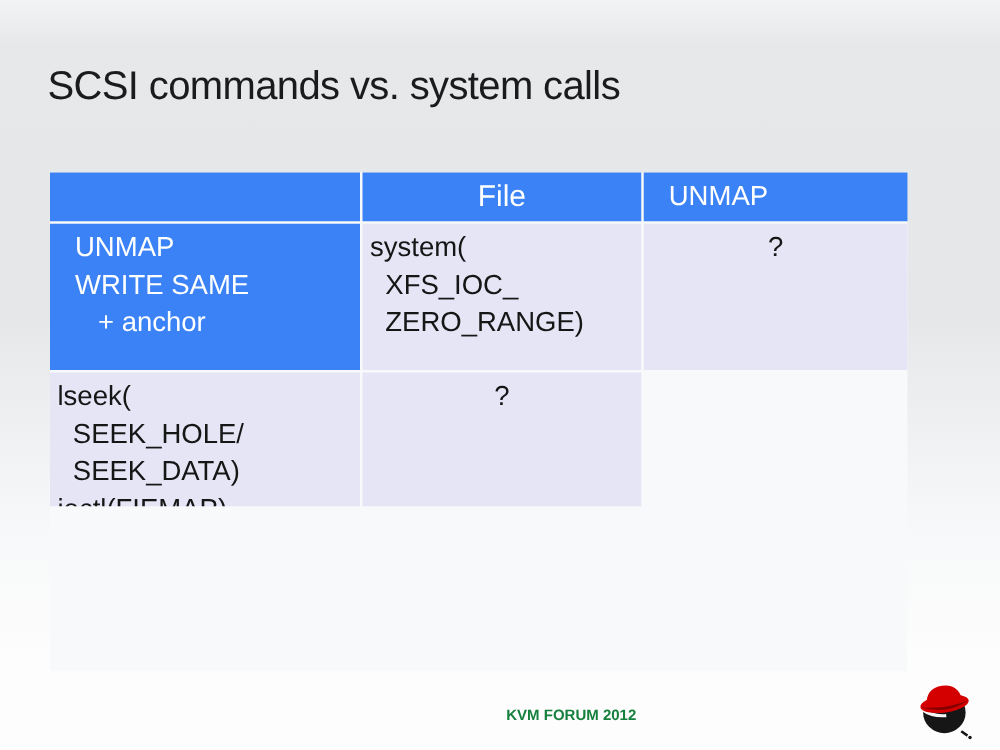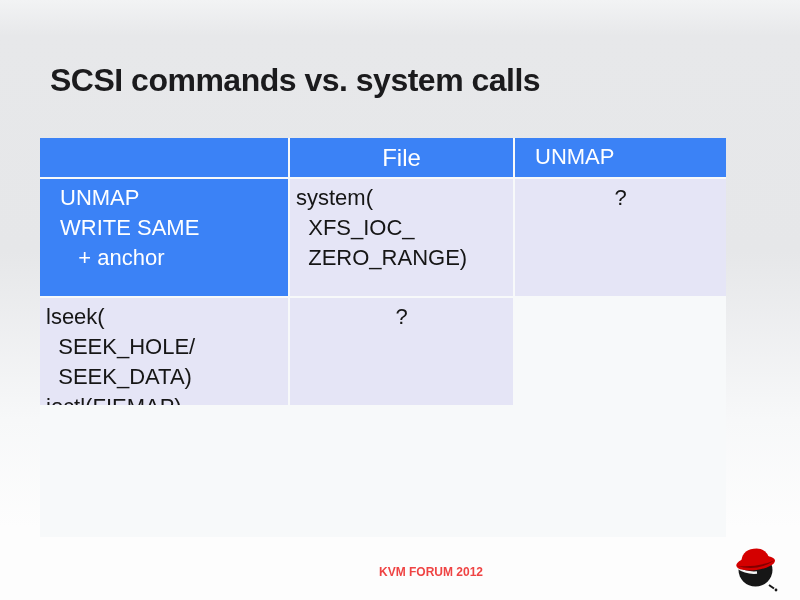--- a/index.html
+++ b/index.html
@@ -10,23 +10,23 @@
   body {
     position: relative;
     font-family: "Liberation Sans", sans-serif;
     background: linear-gradient(180deg,
       #f2f3f4 0%, #e7e8ea 6%, #e6e7e9 42%,
       #f7f8f9 70%, #fdfdfd 88%, #fdfdfd 100%);
   }
   .title {
     position: absolute;
     left: 38px; top: 50px;
-    margin: 12px;
+    margin: 0;
     font-size: 32px;
-    font-weight: bold;
+    font-weight: normal;
     letter-spacing: -0.5px;
     color: #1b1b1d;
     white-space: nowrap;
   }
   .tbl {
     position: absolute;
     left: 40px; top: 138px;
     display: grid;
     grid-template-columns: 248px 223px 211px;
     grid-template-rows: 39px 117px 107px 130px;
@@ -46,25 +46,25 @@
     display: flex;
     align-items: center;
     justify-content: center;
     font-size: 24px;
     padding: 0;
   }
   .cmd { padding-left: 20px; }
   .center { text-align: center; }
   .footer {
     position: absolute;
-    top: 565px; left: 431px;
+    top: 565px; left: 457px;
     transform: translateX(-50%);
     font-size: 12px;
     font-weight: bold;
-    color: #ef4444;
+    color: #15803d;
     white-space: nowrap;
   }
   .logo {
     position: absolute;
     left: 733px; top: 545px;
   }
 </style>
 </head>
 <body>
 

